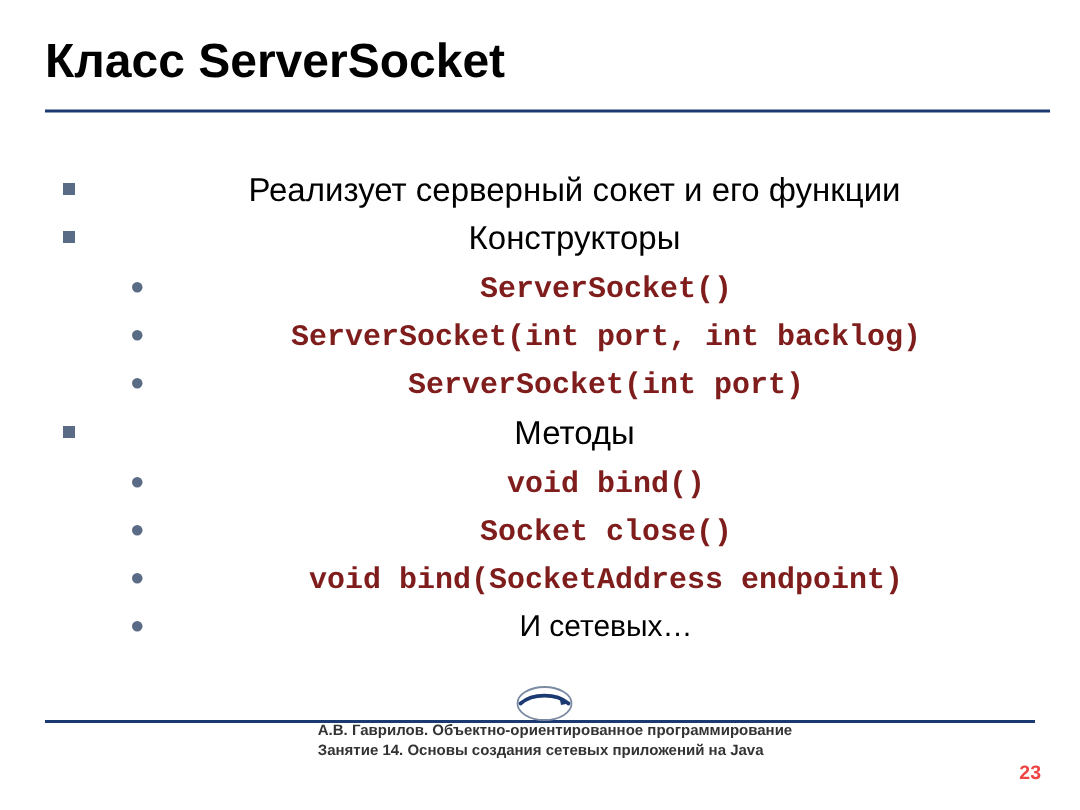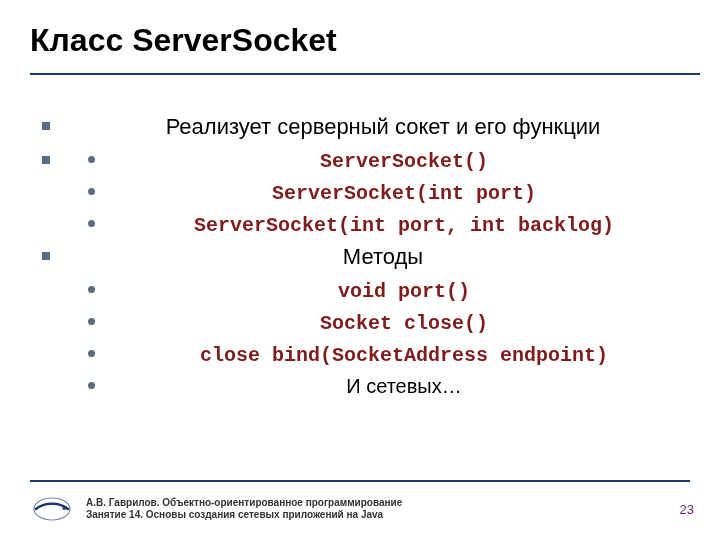--- a/index.html
+++ b/index.html
@@ -80,20 +80,21 @@
     font-size: 20px;
   }
   .footer {
     position: absolute;
     bottom: 18px;
     left: 0;
     right: 0;
     display: flex;
     align-items: center;
     padding: 0 26px 0 32px;
+    flex-direction: column;
   }
   .footer-hr {
     position: absolute;
     bottom: 58px;
     left: 30px;
     right: 30px;
     border-top: 2.5px solid #1c3a72;
   }
   .logo {
     width: 40px;
@@ -103,47 +104,48 @@
   .footer-text {
     margin-left: 14px;
     font-size: 10px;
     color: #333;
     line-height: 1.25;
     font-weight: bold;
   }
   .page-num {
     margin-left: auto;
     font-size: 13px;
-    color: #701a75;
-    font-weight: normal;
+    color: #ef4444;
+    font-weight: bold;
   }
 </style>
 </head>
 <body>
 
 <div class="slide">
   <div class="title">Класс ServerSocket</div>
   <div class="hr"></div>
 
   <div class="content">
     <ul class="level1">
       <li><span>Реализует серверный сокет и его функции</span></li>
       <li>
+        <span>Конструкторы</span>
         <ul class="level2">
           <li><span class="mono">ServerSocket()</span></li>
+          <li><span class="mono">ServerSocket(int port, int backlog)</span></li>
           <li><span class="mono">ServerSocket(int port)</span></li>
-          <li><span class="mono">ServerSocket(int port, int backlog)</span></li>
         </ul>
       </li>
       <li>
         <span>Методы</span>
         <ul class="level2">
-          <li><span class="mono">void port()</span></li>
+          <li><span class="mono">void bind()</span></li>
           <li><span class="mono">Socket close()</span></li>
-          <li><span class="mono">close bind(SocketAddress endpoint)</span></li>
+          <li><span class="mono">void bind(SocketAddress endpoint)</span></li>
           <li><span>И сетевых…</span></li>
         </ul>
       </li>
     </ul>
   </div>
 
   <div class="footer-hr"></div>
   <div class="footer">
     <svg class="logo" viewBox="0 0 40 26">
       <ellipse cx="20" cy="13" rx="18" ry="11" fill="none" stroke="#7a8aa3" stroke-width="1.2"></ellipse>

